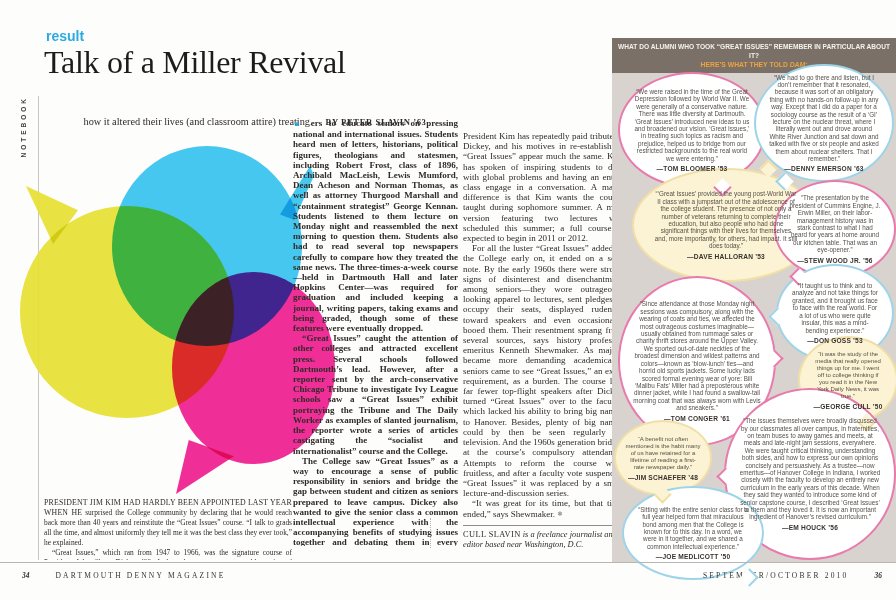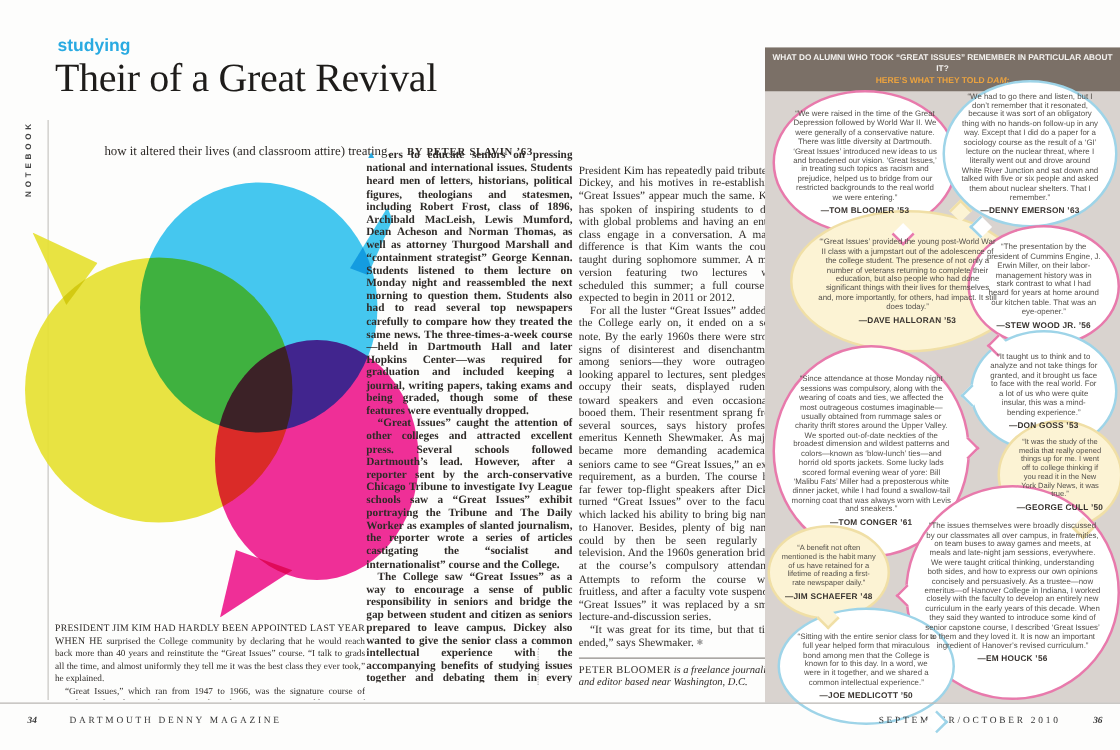--- a/index.html
+++ b/index.html
@@ -95,22 +95,22 @@
   .footer-left .folio { font-weight:bold; font-style:italic; margin-right:26px; letter-spacing:0; }
   .footer-right { position:absolute; right:14px; top:571px; font-family:"Liberation Serif", serif;
                   font-size:7.5px; color:#333; letter-spacing:2.2px; }
   .footer-right .folio { font-weight:bold; font-style:italic; margin-left:26px; letter-spacing:0; }
 </style>
 </head>
 <body>
 
 <div class="notebook">NOTEBOOK</div>
 <div class="left-rule"></div>
-<div class="kicker">studying</div>
-<h1 class="title">Their of a Great Revival</h1>
+<div class="kicker">result</div>
+<h1 class="title">Talk of a Miller Revival</h1>
 <div class="deck serif">
   <br>
   <span>how it altered their lives (and classroom attire) treating.</span><span class="byline">By Peter Slavin ’63</span>
 </div>
 
 <div class="illus">
   <div class="spike spike-cyan"></div>
   <div class="spike spike-yellow"></div>
   <div class="blob blob-cyan"></div>
   <div class="blob blob-yellow"></div>
@@ -122,21 +122,21 @@
   <p><span class="cont">▲</span> <span>ers to educate seniors on pressing national and international issues. Students heard men of letters, historians, political figures, theologians and statesmen, including Robert Frost, class of 1896, Archibald MacLeish, Lewis Mumford, Dean Acheson and Norman Thomas, as well as attorney Thurgood Marshall and “containment strategist” George Kennan. Students listened to them lecture on Monday night and reassembled the next morning to question them. Students also had to read several top newspapers carefully to compare how they treated the same news. The three-times-a-week course—held in Dartmouth Hall and later Hopkins Center—was required for graduation and included keeping a journal, writing papers, taking exams and being graded, though some of these features were eventually dropped.</span></p>
   <p>“Great Issues” caught the attention of other colleges and attracted excellent press. Several schools followed Dartmouth’s lead. However, after a reporter sent by the arch-conservative Chicago Tribune to investigate Ivy League schools saw a “Great Issues” exhibit portraying the Tribune and The Daily Worker as examples of slanted journalism, the reporter wrote a series of articles castigating the “socialist and internationalist” course and the College.</p>
   <p>The College saw “Great Issues” as a way to encourage a sense of public responsibility in seniors and bridge the gap between student and citizen as seniors prepared to leave campus. Dickey also wanted to give the senior class a common intellectual experience with the accompanying benefits of studying issues together and debating them in every corner of the campus.</p>
 </div>
 
 <div class="col col2 serif">
   <p>President Kim has repeatedly paid tribute to Dickey, and his motives in re-establishing “Great Issues” appear much the same. Kim has spoken of inspiring students to deal with global problems and having an entire class engage in a conversation. A major difference is that Kim wants the course taught during sophomore summer. A mini version featuring two lectures was scheduled this summer; a full course is expected to begin in 2011 or 2012.</p>
   <p>For all the luster “Great Issues” added to the College early on, it ended on a sour note. By the early 1960s there were strong signs of disinterest and disenchantment among seniors—they wore outrageous-looking apparel to lectures, sent pledges to occupy their seats, displayed rudeness toward speakers and even occasionally booed them. Their resentment sprang from several sources, says history professor emeritus Kenneth Shewmaker. As majors became more demanding academically, seniors came to see “Great Issues,” an extra requirement, as a burden. The course had far fewer top-flight speakers after Dickey turned “Great Issues” over to the faculty, which lacked his ability to bring big names to Hanover. Besides, plenty of big names could by then be seen regularly on television. And the 1960s generation bridled at the course’s compulsory attendance. Attempts to reform the course were fruitless, and after a faculty vote suspended “Great Issues” it was replaced by a small lecture-and-discussion series.</p>
   <p><span>“It was great for its time, but that time ended,” says Shewmaker.</span> <span class="endmark">✱</span></p>
   <div class="bio">
-    <span class="bio-name">PETER BLOOMER</span><span class="bio-rest"> is a freelance journalist and editor based near Washington, D.C.</span>
+    <span class="bio-name">CULL SLAVIN</span><span class="bio-rest"> is a freelance journalist and editor based near Washington, D.C.</span>
   </div>
 </div>
 
 <div class="intro serif">
   <p><span class="lead">PRESIDENT JIM KIM HAD HARDLY BEEN APPOINTED LAST YEAR WHEN HE</span><span> surprised the College community by declaring that he would reach back more than 40 years and reinstitute the “Great Issues” course. “I talk to grads all the time, and almost uniformly they tell me it was the best class they ever took,” he explained.</span></p>
   <p>“Great Issues,” which ran from 1947 to 1966, was the signature course of President John Sloan Dickey ’29. It brought to campus a weekly series of illustrious speak-</p>
 </div>
 
 <div class="illus-credit"></div>
 

